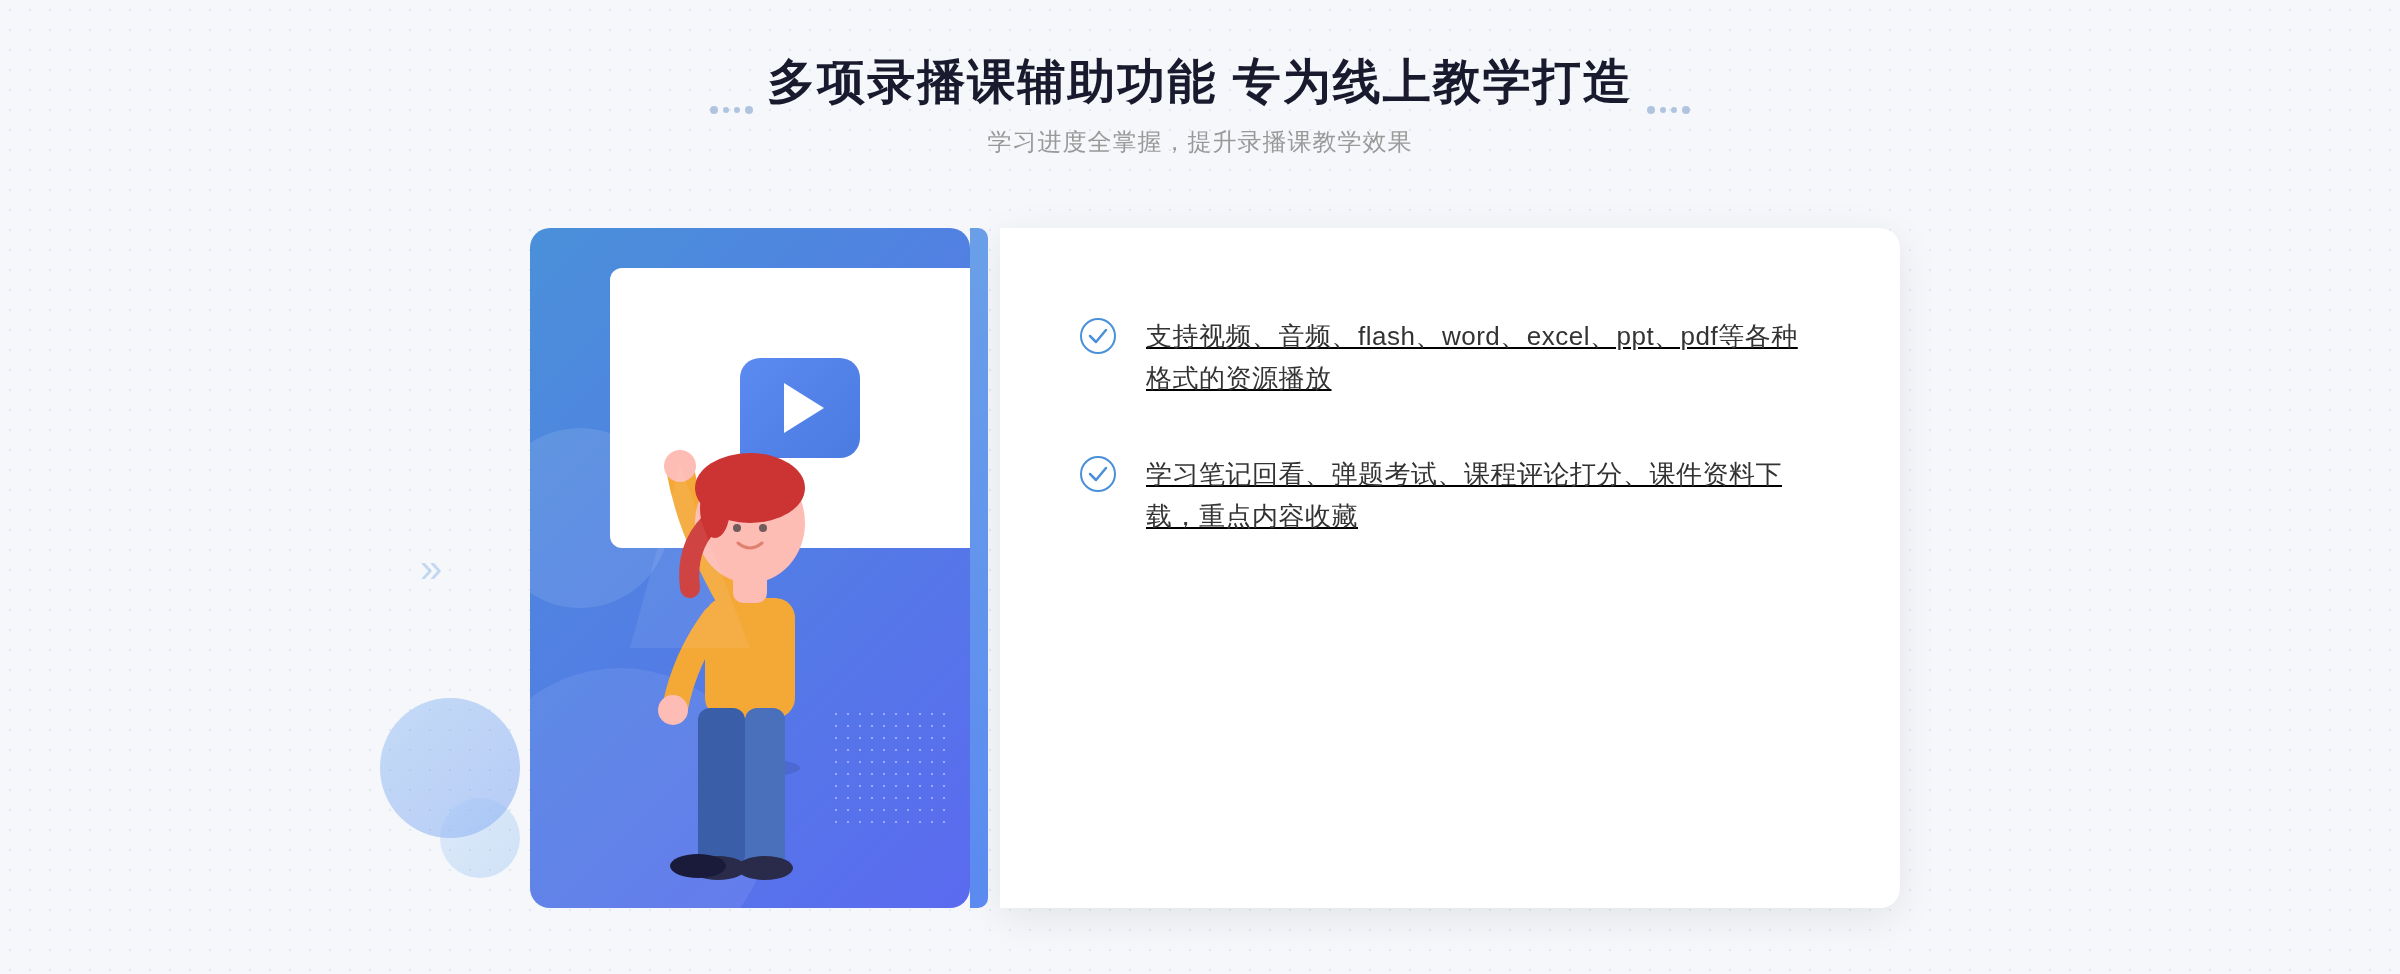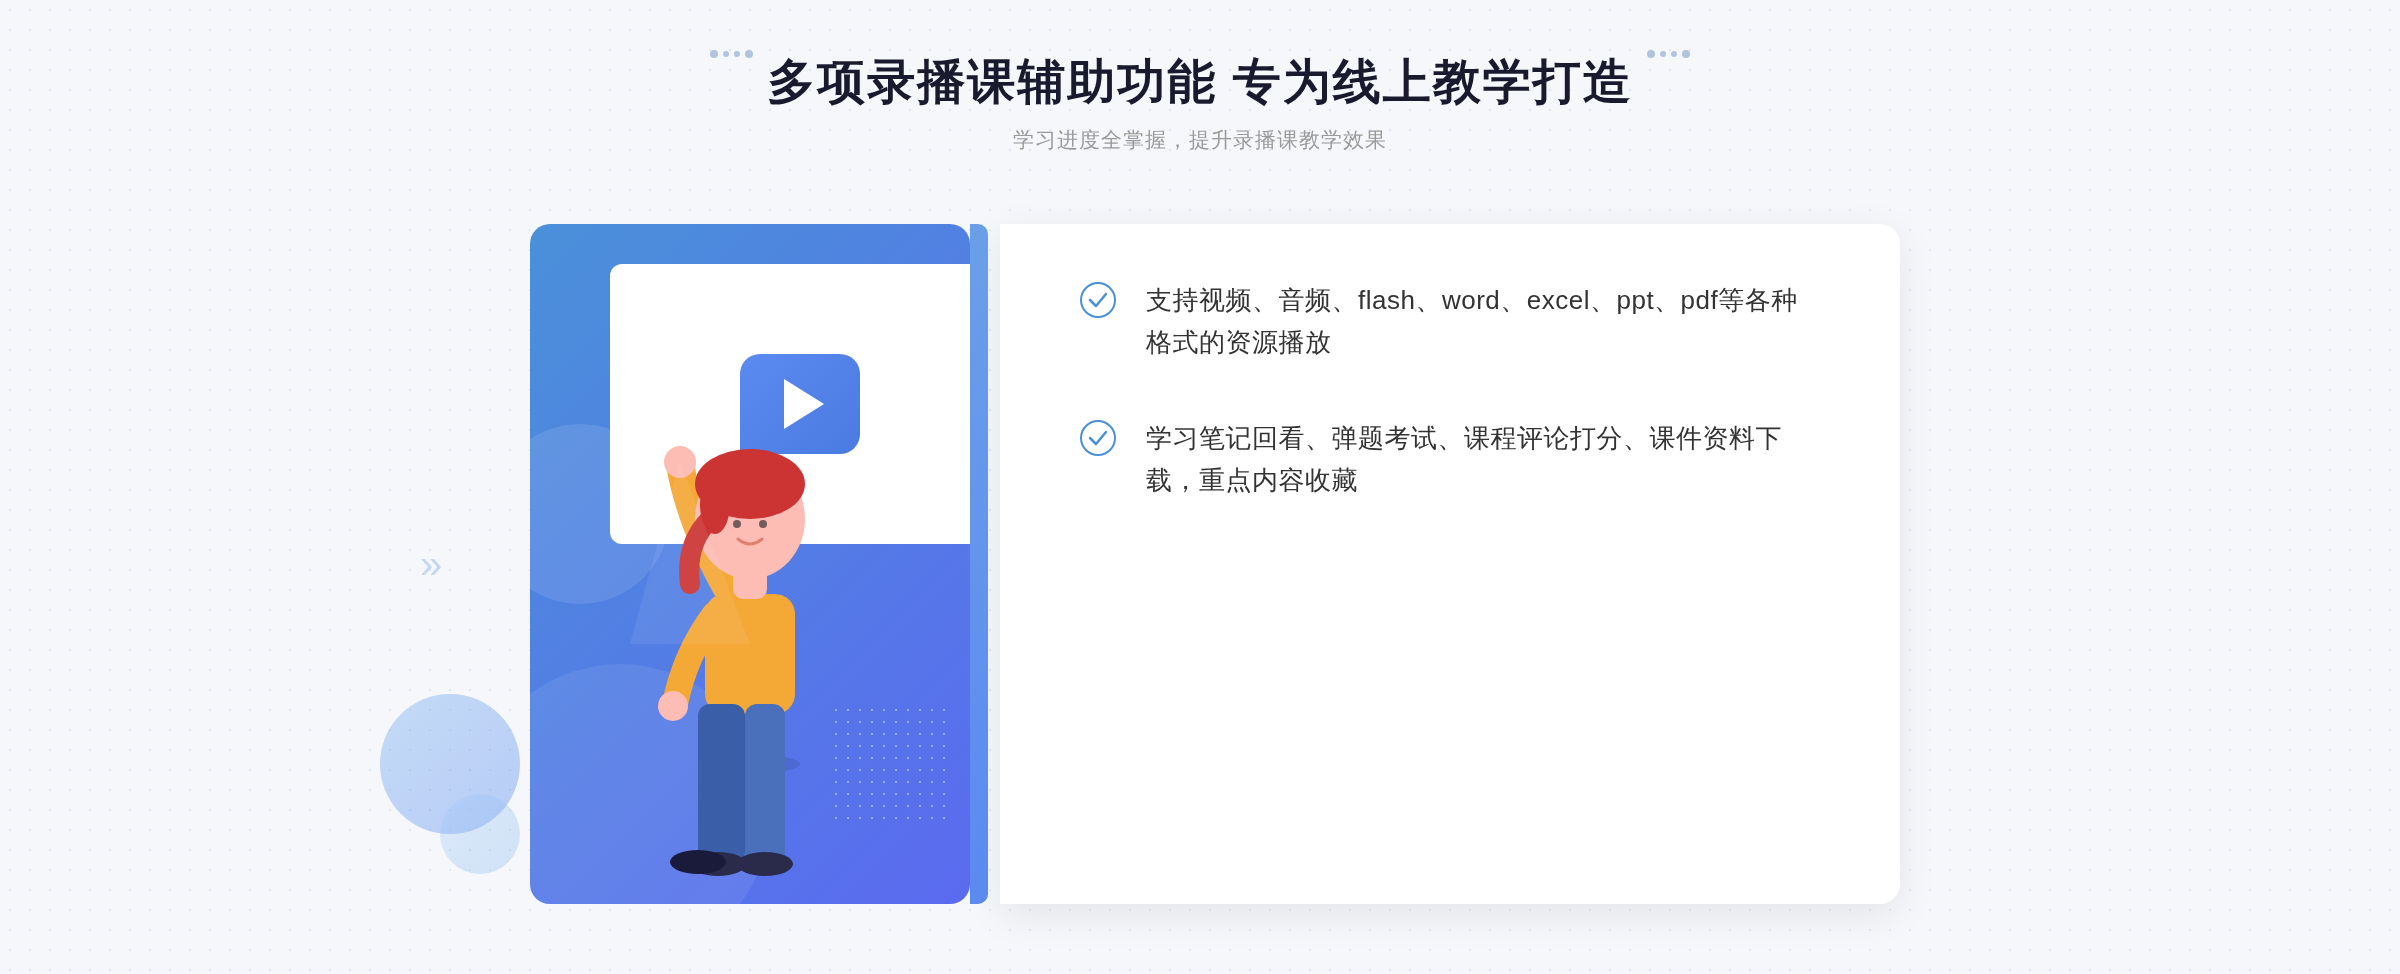--- a/index.html
+++ b/index.html
@@ -44,21 +44,21 @@
     
     .header-section {
       display: flex;
       flex-direction: column;
       align-items: center;
       margin-bottom: 40px;
     }
 
     .title-row {
       display: flex;
-      align-items: flex-start;
+      align-items: flex-end;
       gap: 14px;
     }
 
     .title-dots {
       display: flex;
       gap: 5px;
       align-items: center;
     }
 
     .title-dots span {
@@ -75,21 +75,21 @@
     }
 
     .main-title {
       font-size: 48px;
       font-weight: bold;
       color: #1a1a2e;
       letter-spacing: 2px;
     }
 
     .subtitle {
-      font-size: 21px;
+      font-size: 24px;
       color: #999;
       margin-top: 12px;
       letter-spacing: 1px;
       font-family: Liberation Mono, monospace;
     }
 
     
     .content-area {
       display: flex;
       width: 1400px;
@@ -248,27 +248,28 @@
       height: 680px;
       background: linear-gradient(180deg, #6a9fe8 0%, #5b8af0 100%);
       border-radius: 0 10px 10px 0;
     }
 
     
     .features-panel {
       flex: 1;
       background: white;
       border-radius: 0 20px 20px 0;
-      padding: 56px 80px;
+      padding: 88px 80px;
       margin-left: 0;
       box-shadow: 0 10px 40px rgba(0,0,0,0.08);
       min-height: 680px;
       margin-top: 30px;
       margin-bottom: 30px;
       border-left: none;
+      text-decoration: underline;
     }
 
     .feature-item {
       display: flex;
       align-items: flex-start;
       margin-bottom: 55px;
       gap: 30px;
     }
 
     .feature-item:last-child {

